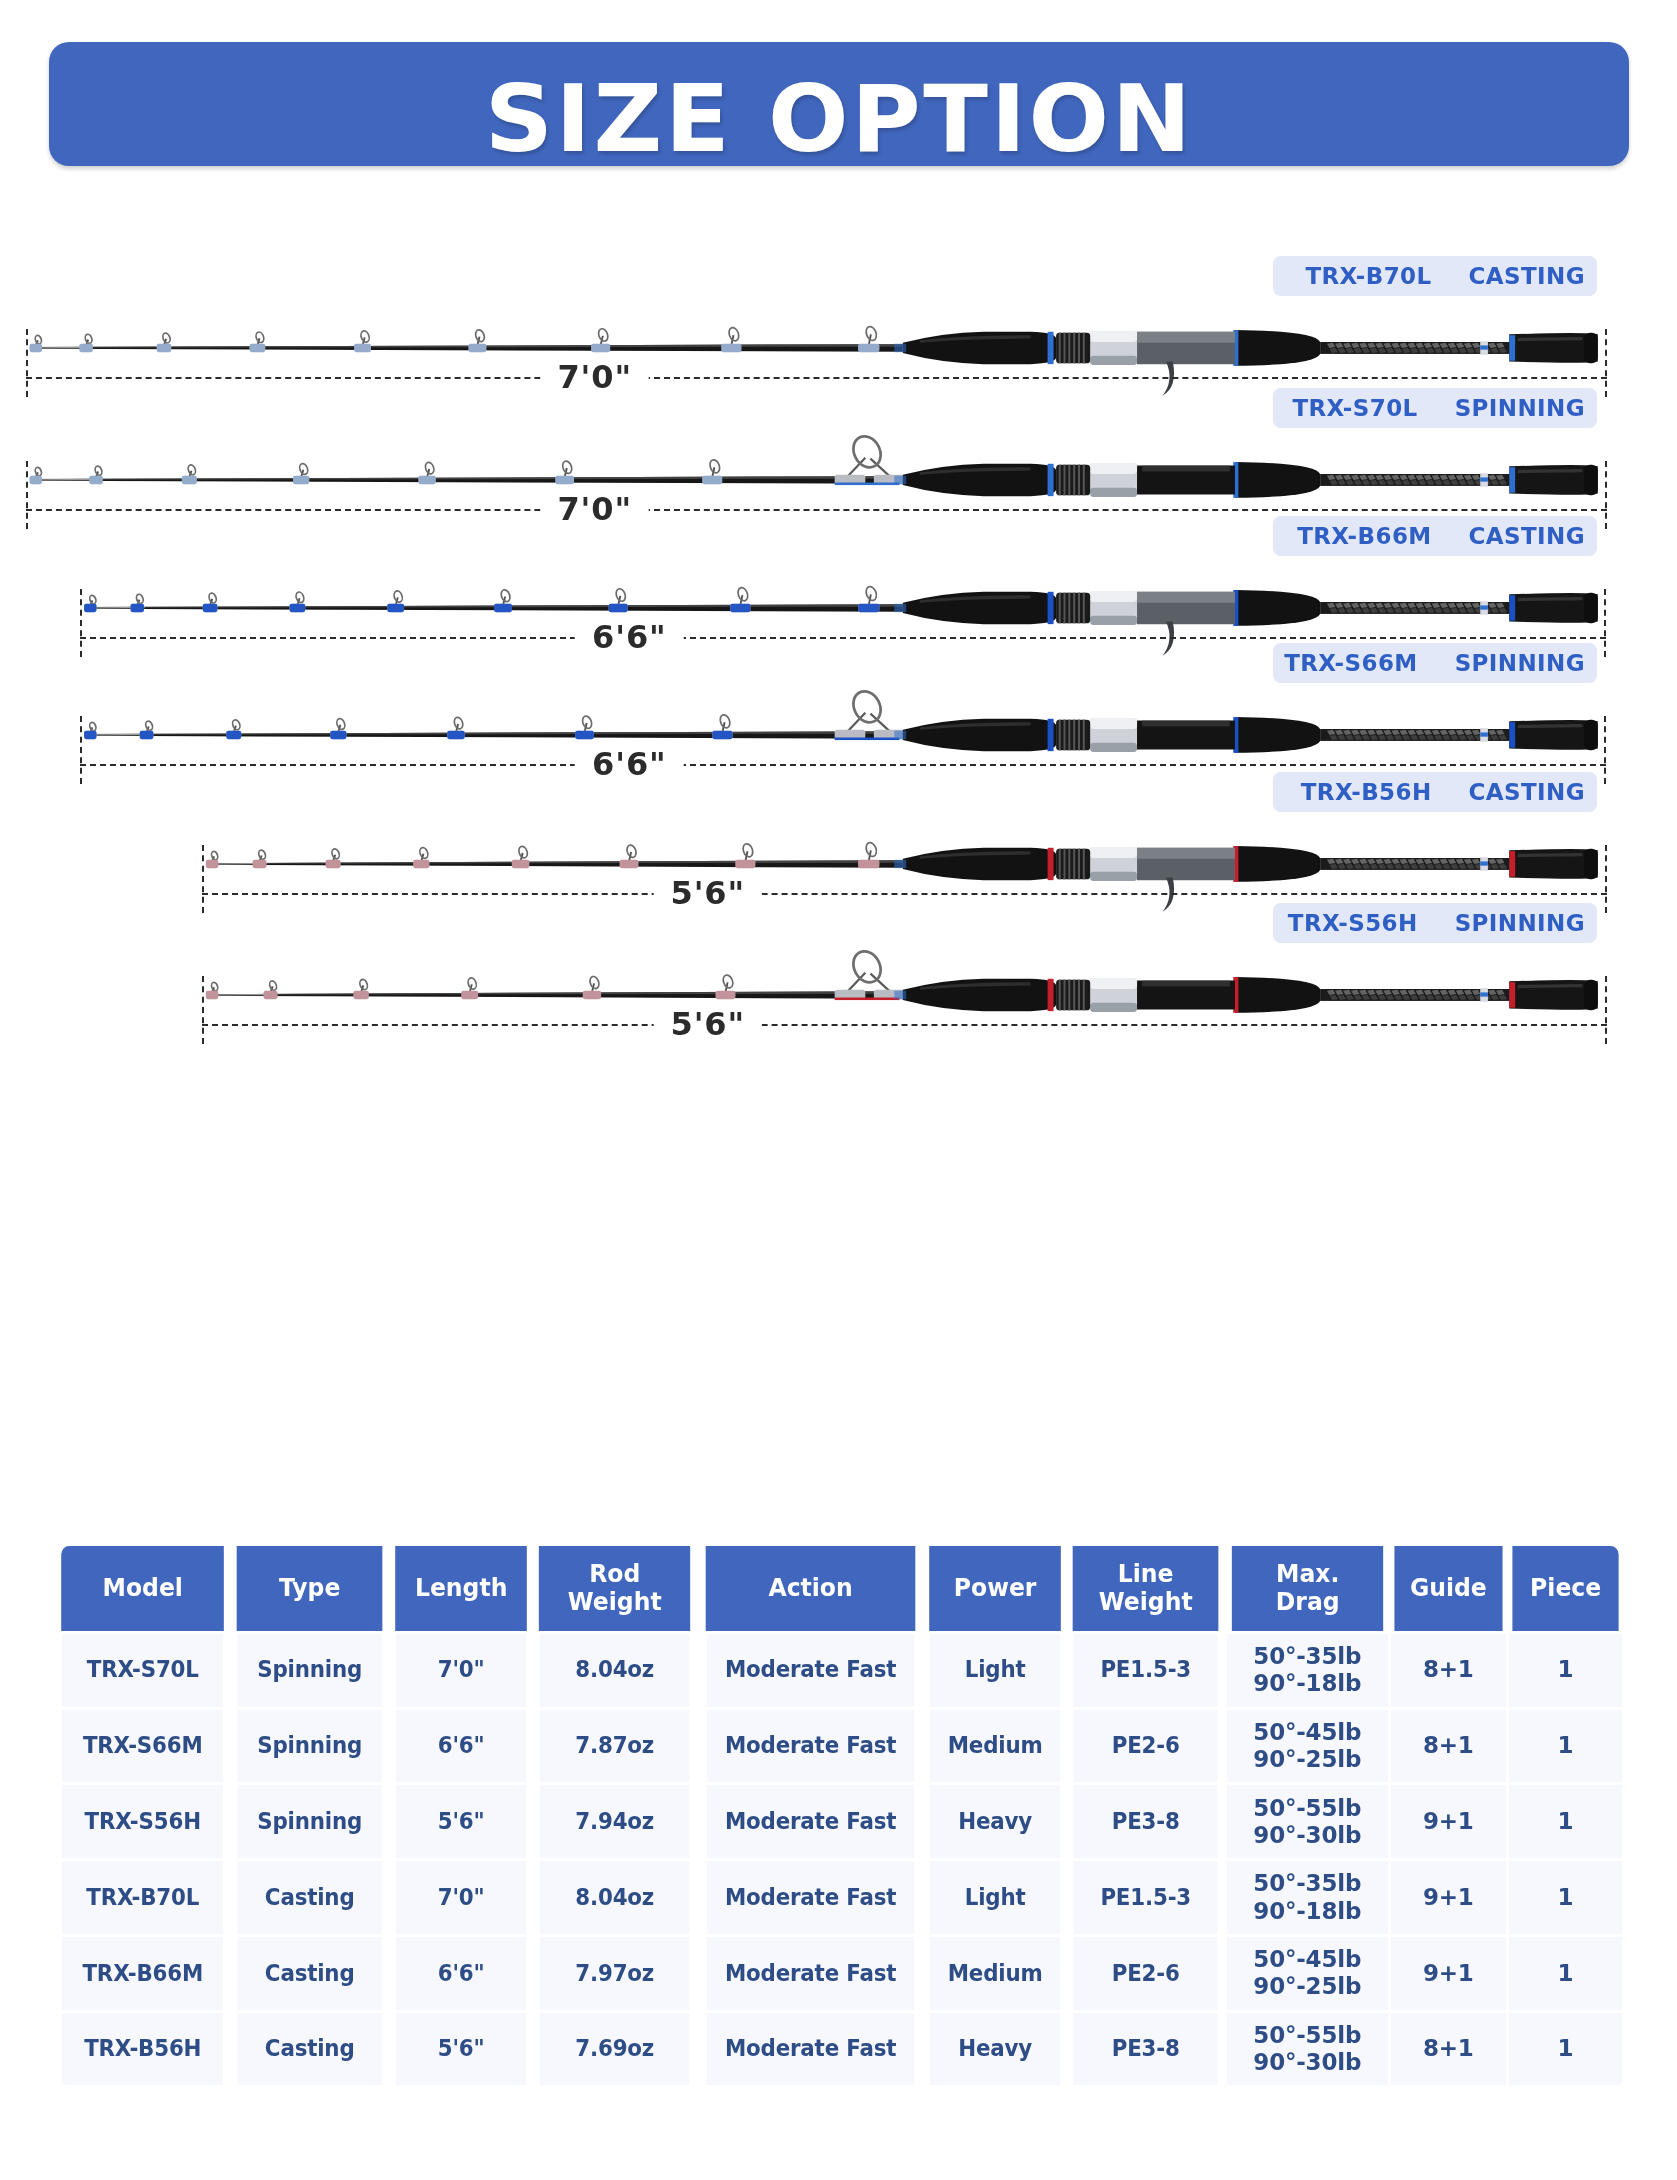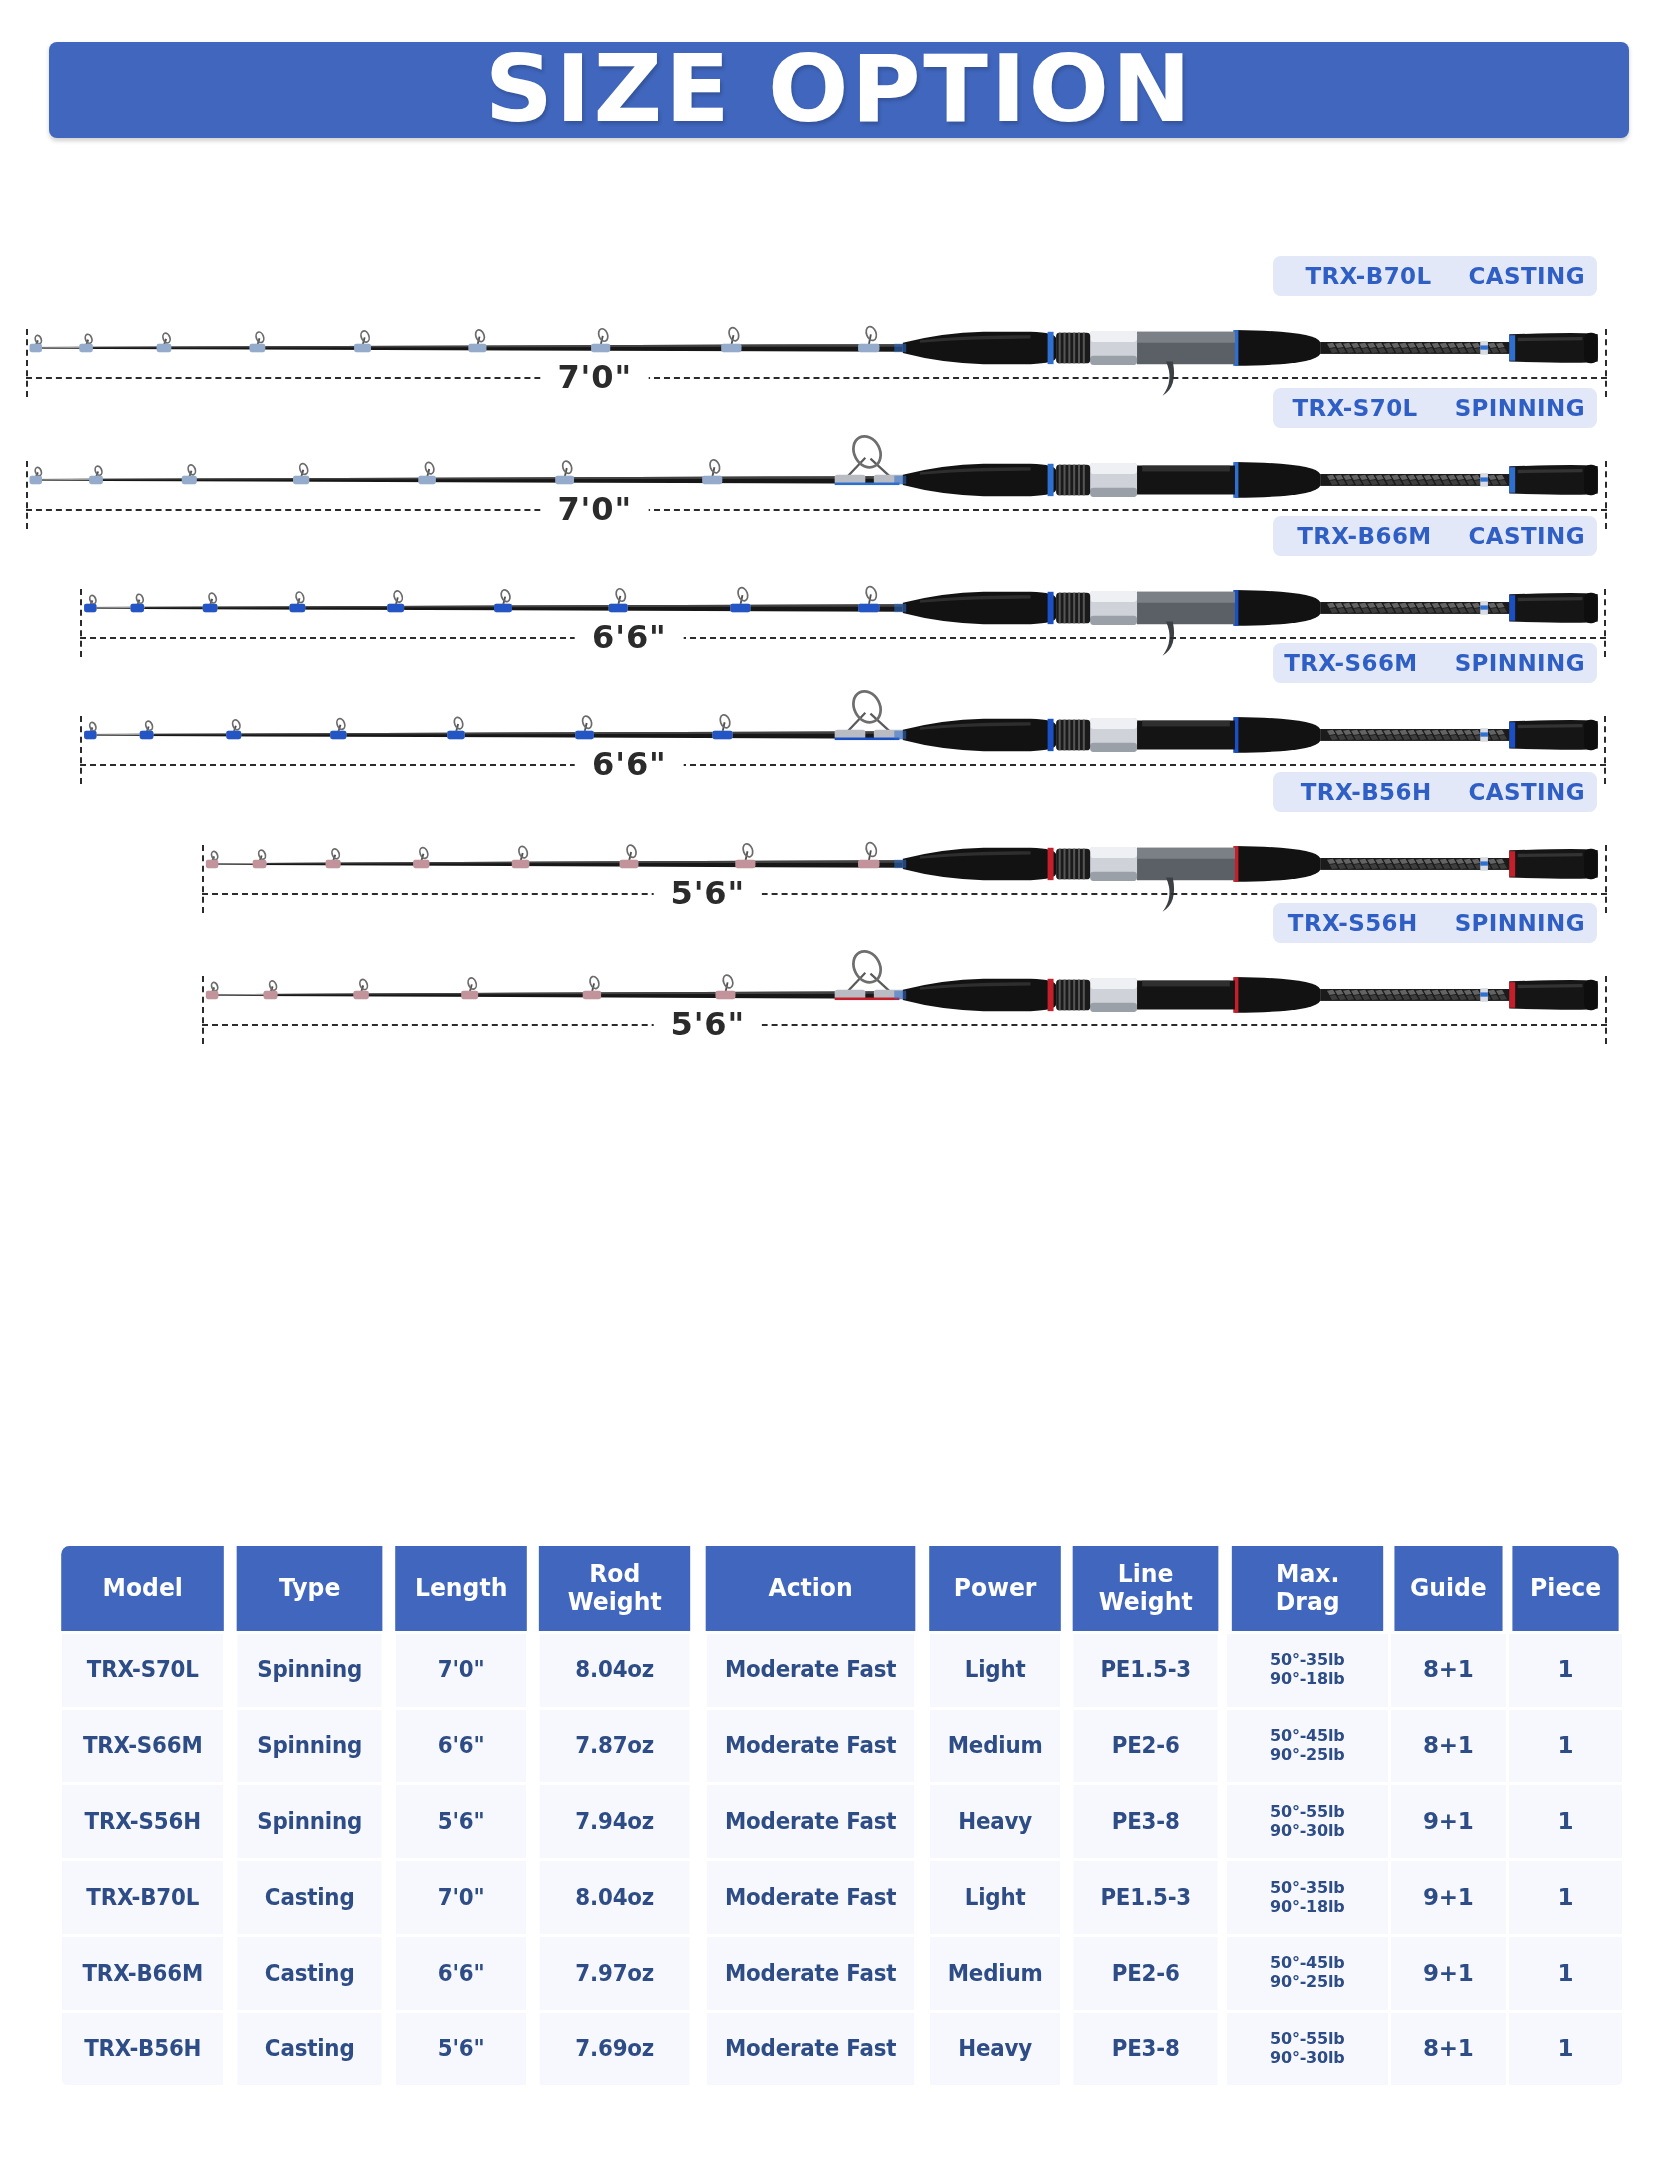--- a/index.html
+++ b/index.html
@@ -14,26 +14,26 @@
     font-family: "Liberation Sans", sans-serif;
     overflow: hidden;
   }
 
   
   .banner {
     position: absolute;
     left: 49px;
     top: 42px;
     width: 1580px;
-    height: 96px;
+    height: 124px;
     background: #4066bd;
-    border-radius: 8px;
+    border-radius: 20px;
     box-shadow: 0 2.6px 4.3px rgba(0,0,0,0.18);
     display: flex;
-    align-items: center;
+    align-items: flex-end;
     justify-content: center;
   }
   .banner-title {
     color: #ffffff;
     font-family: "DejaVu Sans", sans-serif;
     font-weight: bold;
     font-size: 92px;
     letter-spacing: 2.6px;
     line-height: 1;
     transform: scaleX(1.03);
@@ -153,21 +153,21 @@
     font-weight: bold;
     font-size: 23px;
     line-height: 1.2;
     height: 66px;
     padding: 3.4px 1.7px;
     text-align: center;
     vertical-align: middle;
     letter-spacing: -0.2px;
   }
   .spec-table tbody td.cond { transform: scaleX(0.93); }
-  .spec-table tbody td.drag { font-size: 16px; line-height: 1.18; }
+  .spec-table tbody td.drag { font-size: 23px; line-height: 1.18; }
   .spec-table tr:first-child th:first-child { border-top-left-radius: 8.5px; }
   .spec-table tr:first-child th:last-child  { border-top-right-radius: 8.5px; }
   .spec-table tbody tr:last-child td:first-child { border-bottom-left-radius: 5.1px; }
   .spec-table tbody tr:last-child td:last-child  { border-bottom-right-radius: 5.1px; }
 
   .nowrap { white-space: nowrap; }
 </style>
 </head>
 <body>
 

